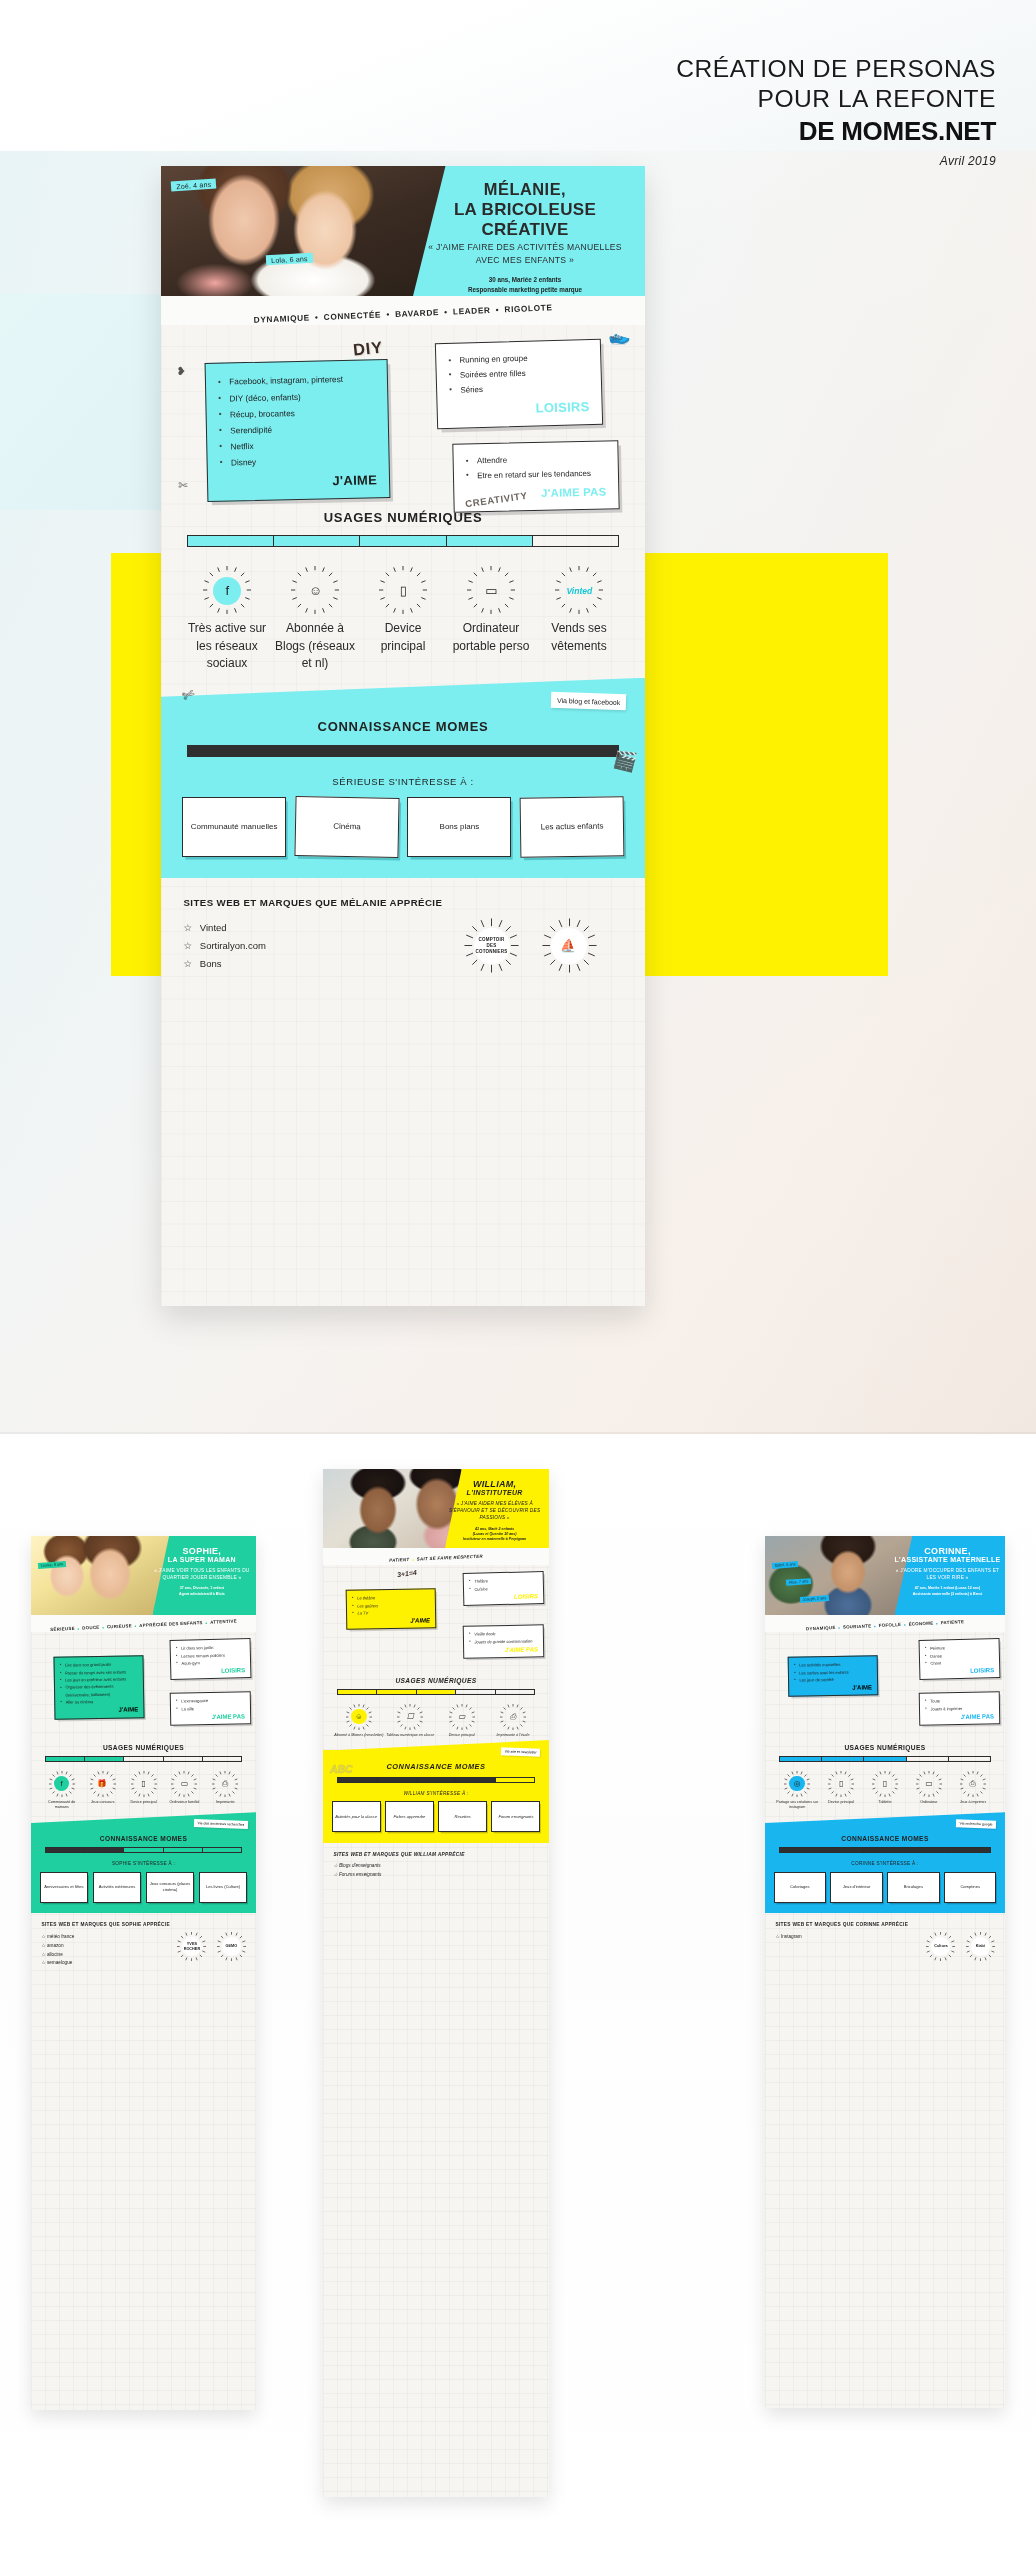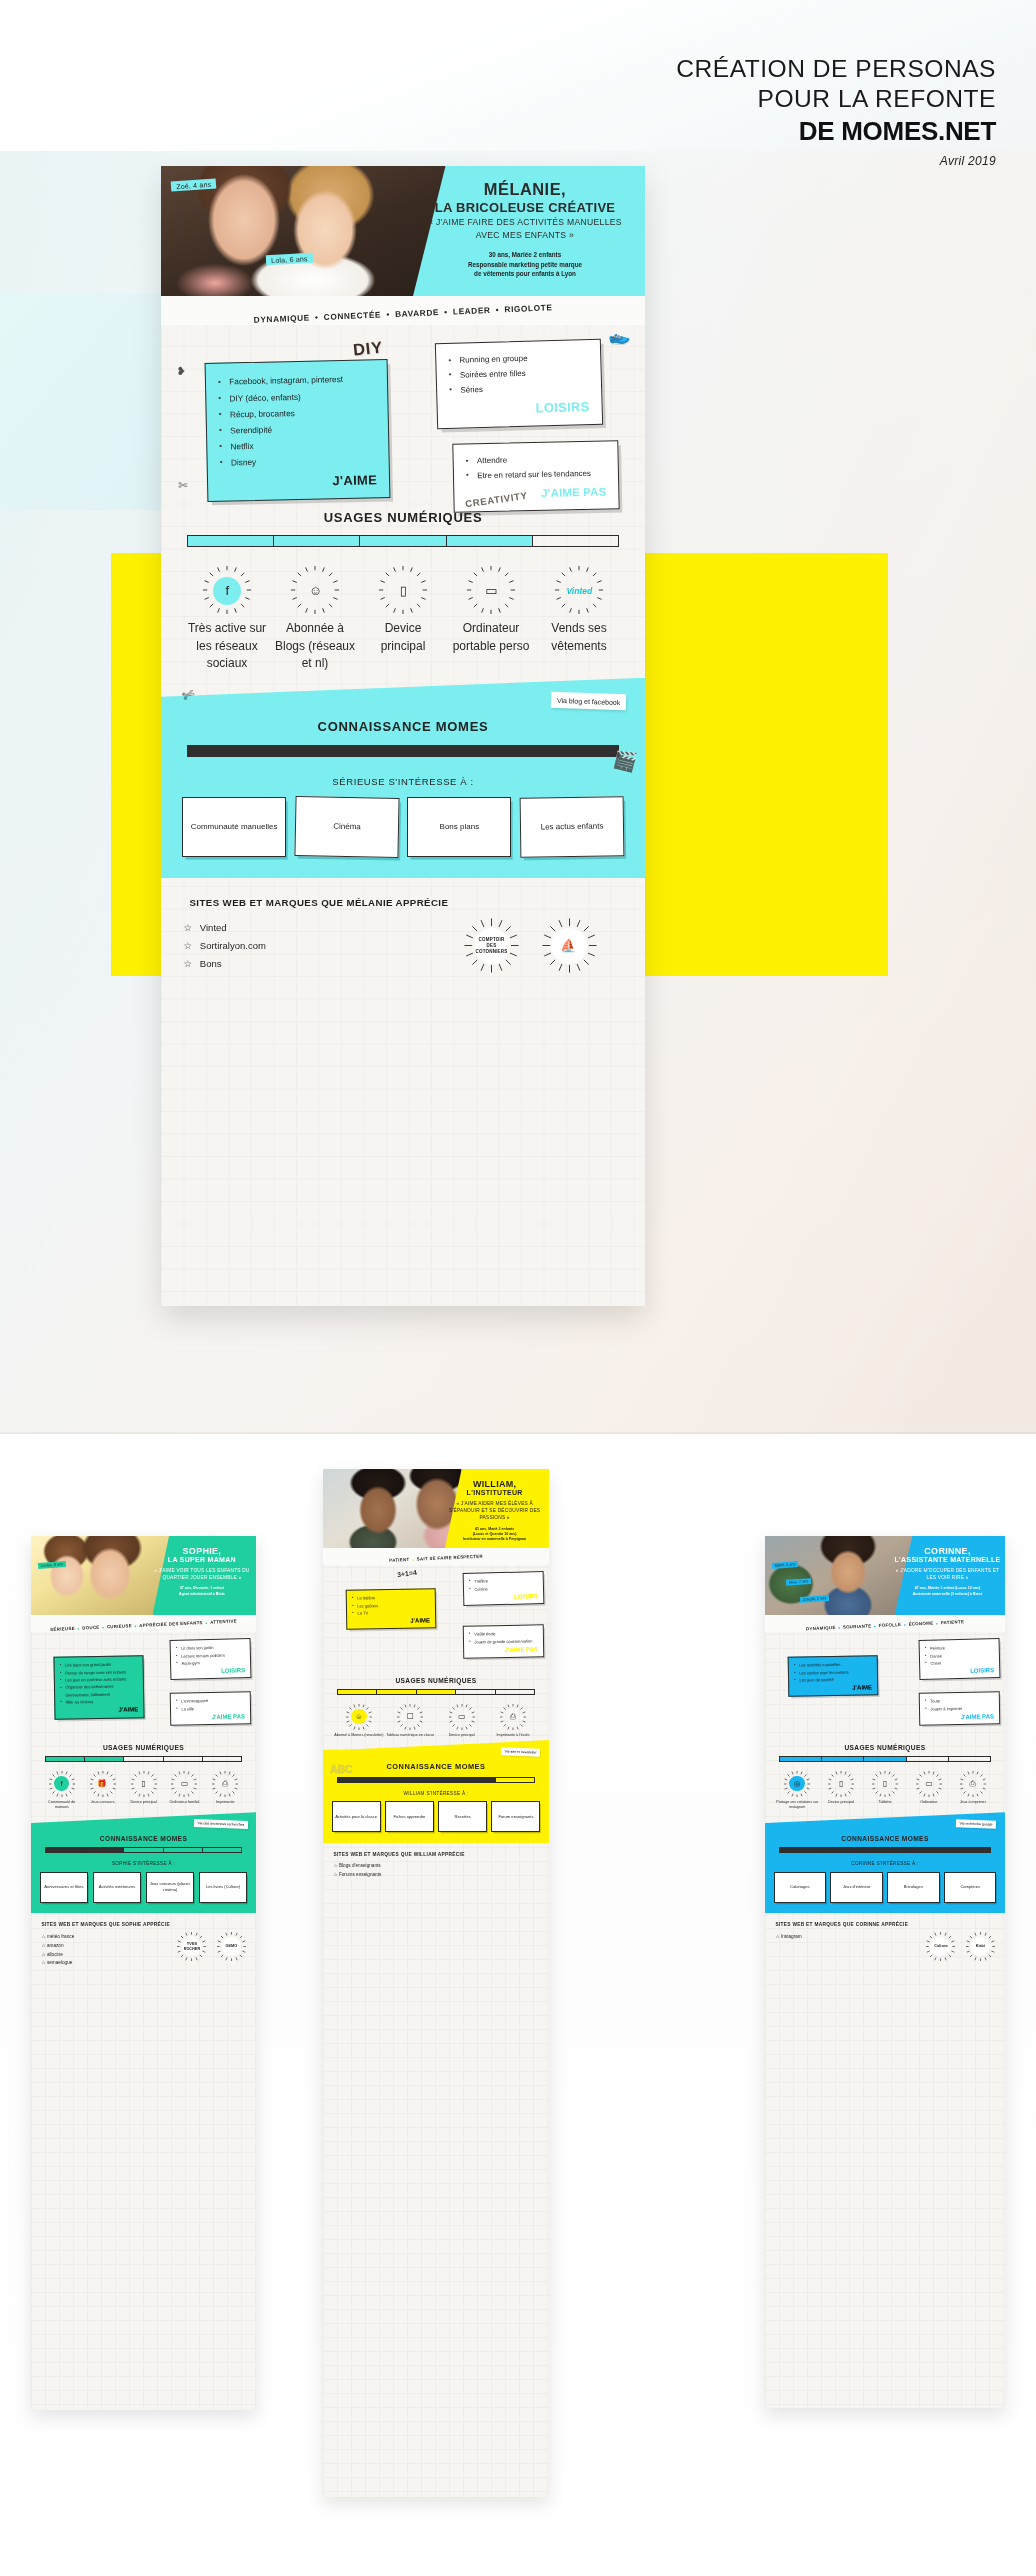--- a/index.html
+++ b/index.html
@@ -48,21 +48,21 @@
       radial-gradient(ellipse 52px 26px at 54px 117px, #f2a6a0 0%, rgba(242,166,160,0) 75%),
       linear-gradient(160deg,#5b4436 0%,#3a2b22 55%,#2b211a 100%); }
   .hero-cyan { position:absolute; right:0; top:0; width:232px; height:100%; background:#7ceef0;
     clip-path:polygon(14% 0%, 100% 0%, 100% 100%, 0% 100%); }
   .tag-kid { position:absolute; background:#7ceef0; color:#1d1d1d; font-size:7px; padding:1.7px 5.2px;
     font-family:"Liberation Sans",sans-serif; letter-spacing:0.2px; }
   .tag-zoe { left:10.4px; top:14px; transform:rotate(-4deg); }
   .tag-lola { left:105px; top:88px; transform:rotate(-3deg); }
   .hero-name { position:absolute; right:12px; top:14px; width:216px; text-align:center; color:#2b2b2b; }
   .hero-name .n1 { font-size:16.4px; font-weight:bold; letter-spacing:0.5px; }
-  .hero-name .n2 { font-size:13px; font-weight:bold; letter-spacing:0.3px; margin-top:0.9px;}
+  .hero-name .n2 { font-size:17px; font-weight:bold; letter-spacing:0.3px; margin-top:0.9px;}
   .hero-quote { font-size:8.6px; line-height:1.5; margin-top:1px; letter-spacing:0.3px; color:#2b2b2b; }
   .hero-meta { font-size:6.3px; line-height:1.48; margin-top:8.6px; font-weight:bold; color:#1f1f1f; }
 
   .traits-band { position:relative; height:29px; background:#fbfbfa; overflow:hidden; }
   .traits-inner { position:absolute; left:0; top:0; width:100%; height:100%;
     transform:rotate(-2.4deg) translateY(2.6px); display:flex; align-items:center; justify-content:center; }
   .traits-inner span { font-size:8.3px; font-weight:bold; letter-spacing:0.6px; color:#262626; }
   .dotsep { color:#3bc9dd; margin:0 5.2px; font-size:9.5px; }
 
   
@@ -120,39 +120,39 @@
   .conn-card:nth-child(2){ transform:rotate(1.1deg); }
   .conn-card:nth-child(4){ transform:rotate(-.8deg); }
   .note-via { position:absolute; right:19px; top:-3.5px; background:#fff; padding:3.5px 6px; font-size:7px;
     line-height:1.35; text-align:center; transform:rotate(2deg); color:#222;
     box-shadow:0.9px 1.7px 2.6px rgba(0,0,0,.12); }
   .clap-ico { position:absolute; right:7px; top:52px; font-size:19px; transform:rotate(14deg); opacity:.8; }
   .scissor-ico { position:absolute; left:21px; top:-10.4px; font-size:14.7px; transform:rotate(-24deg); opacity:.7;}
 
   
   .zone-sites { position:relative; padding:19px 22.5px 22.5px; }
-  .sites-title { font-size:9.7px; font-weight:bold; letter-spacing:0.4px; color:#1f1f1f; margin-bottom:10.4px;margin-left:6px; }
+  .sites-title { font-size:9.7px; font-weight:bold; letter-spacing:0.4px; color:#1f1f1f; margin-bottom:10.4px; }
   .sites-wrap { display:flex; align-items:center; }
   .sites-list { flex:1; }
   .site-row { display:flex; align-items:center; gap:7.8px; font-size:9.5px; color:#1e1e1e; line-height:1.9; }
   .star { font-size:9.5px; color:#444; }
   .brands { display:flex; gap:22.5px; margin-right:26px; }
   .brand-burst { position:relative; width:55px; height:55px; }
   .brand-core { position:absolute; left:9.5px; top:9.5px; width:36px; height:36px; border-radius:50%;
     background:#fff; display:flex; align-items:center; justify-content:center; text-align:center;
     font-size:4.5px; font-weight:bold; color:#1a1a1a; letter-spacing:0.2px; line-height:1.25; }
   .brand-boat { font-size:13px; color:#1b3f78; }
 
   
   .mini { position:absolute; background:#f7f5f2; box-shadow:0 7px 17.3px rgba(0,0,0,.11); overflow:hidden;
     background-image:linear-gradient(rgba(0,0,0,.03) 0.9px, transparent 0.9px),
                      linear-gradient(90deg, rgba(0,0,0,.03) 0.9px, transparent 0.9px);
     background-size:14px 14px; z-index:12; }
   .mini-sophie { left:31px; top:1536px; width:225px; height:874px; }
-  .mini-william { left:323px; top:1469px; width:226px; height:1028px; z-index:14; }
+  .mini-william { left:323px; top:1469px; width:226px; height:1028px; z-index:14;font-style:italic; }
   .mini-corinne { left:765px; top:1536px; width:240px; height:872px; }
 
   .m-hero { position:relative; height:79px; overflow:hidden; background:#2c2722; }
   .m-photo { position:absolute; left:0; top:0; width:62%; height:100%; }
   .p-sophie { background:
       radial-gradient(ellipse 29px 36px at 79px 38px,#f3cdae 0%,#e7b994 62%,rgba(231,185,148,0) 74%),
       radial-gradient(ellipse 24px 29px at 36px 40px,#f6d7bb 0%,#edc4a4 62%,rgba(237,196,164,0) 74%),
       radial-gradient(ellipse 38px 29px at 81px 12px,#7b4e30 0%,#5d3a22 70%,rgba(93,58,34,0) 80%),
       radial-gradient(ellipse 29px 24px at 35px 15.5px,#8a5a36 0%,#6b4225 70%,rgba(107,66,37,0) 80%),
       linear-gradient(150deg,#fff3c4 0%,#f4e39a 38%,#dcc97f 70%,#c9b169 100%); }

